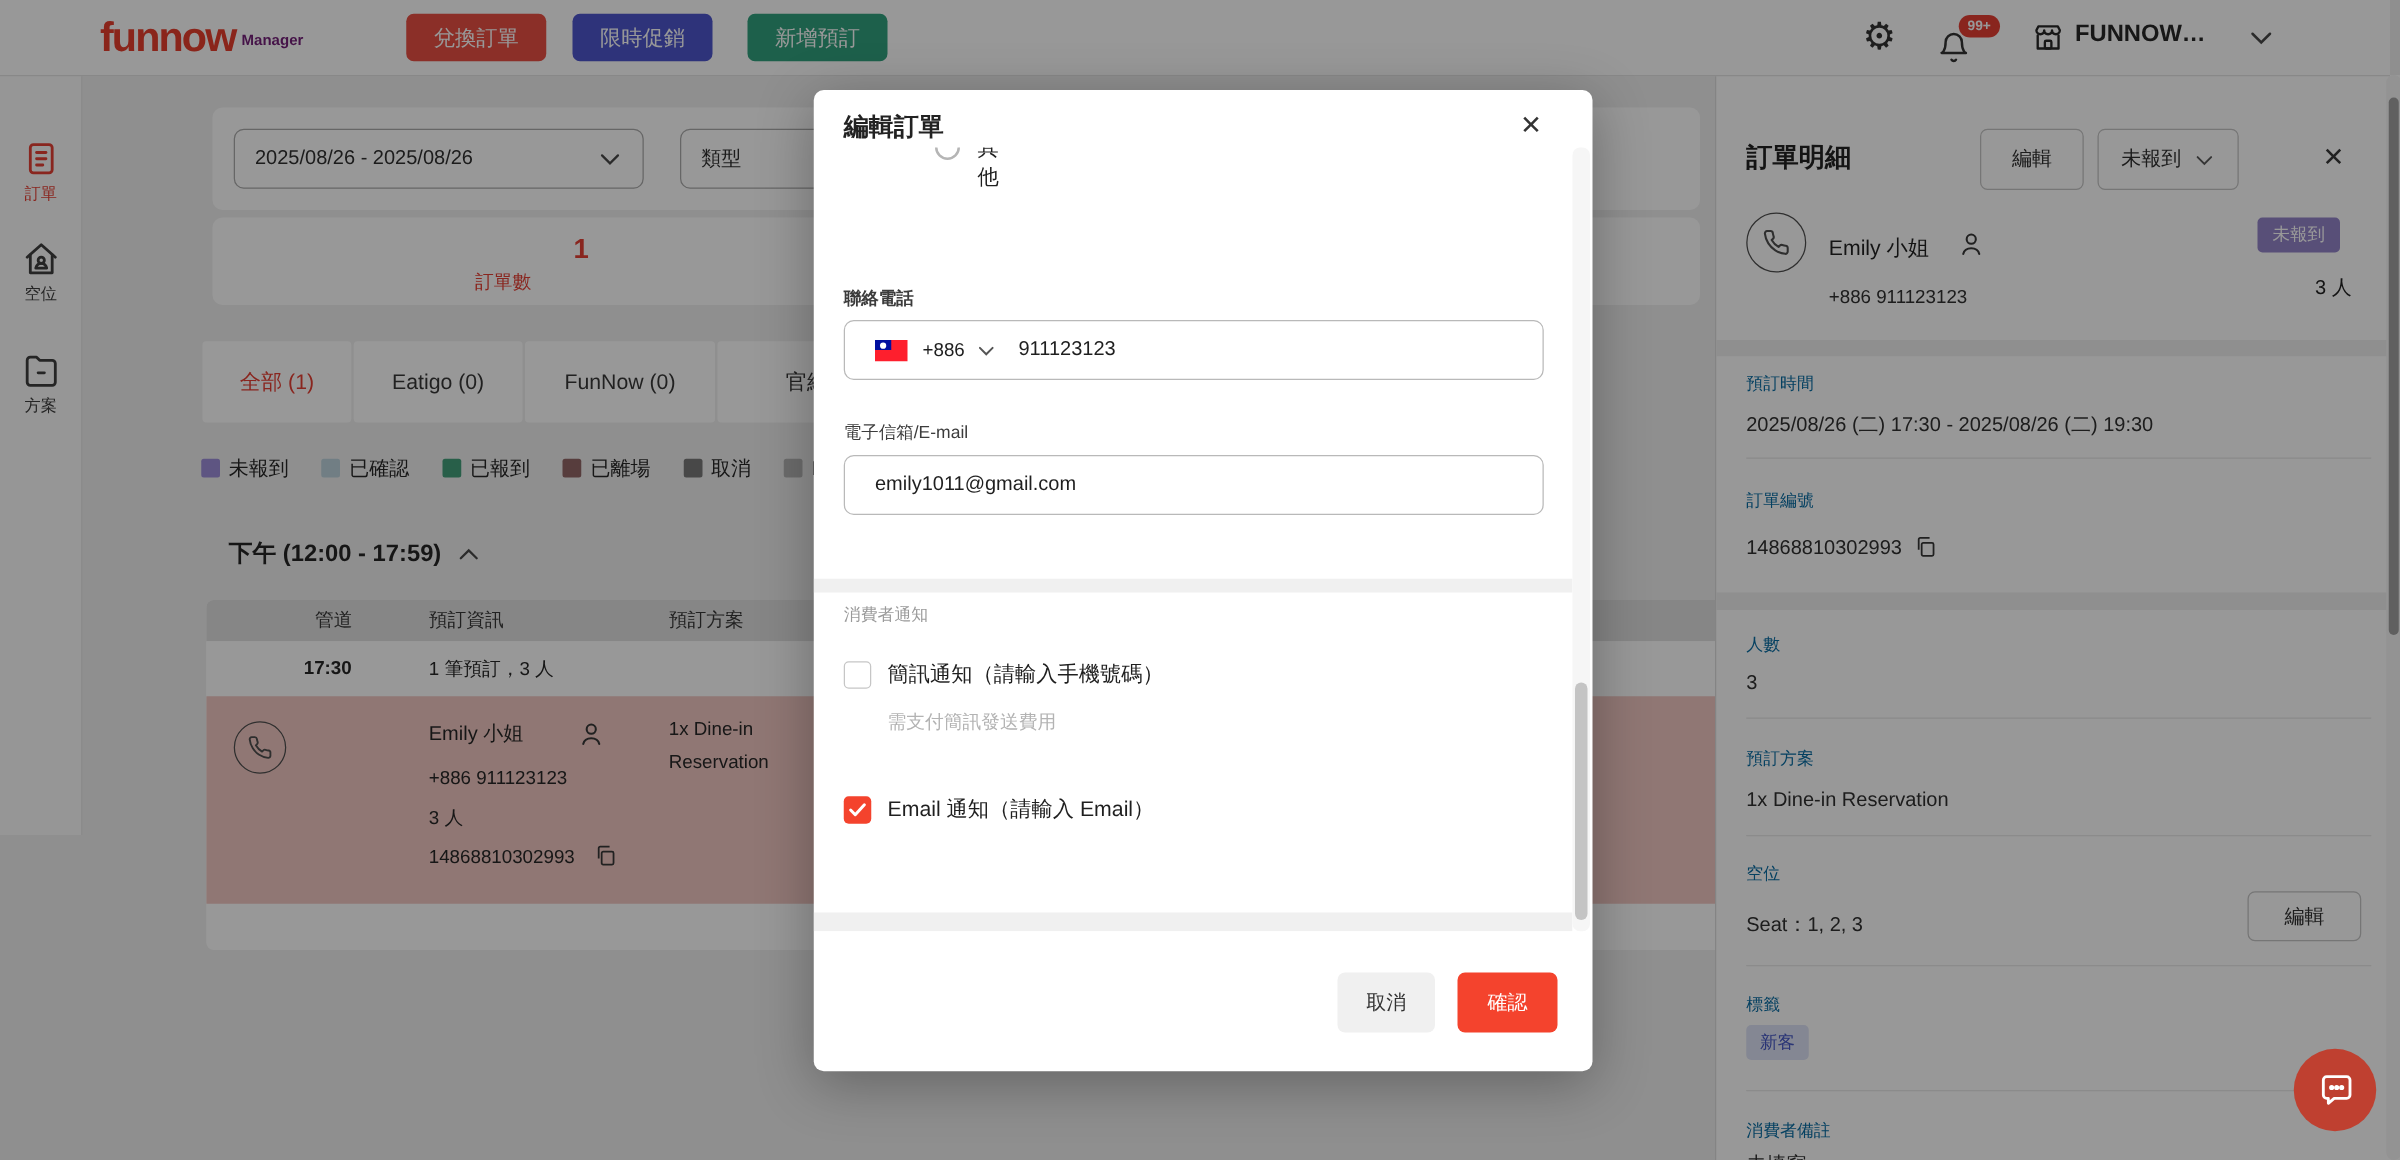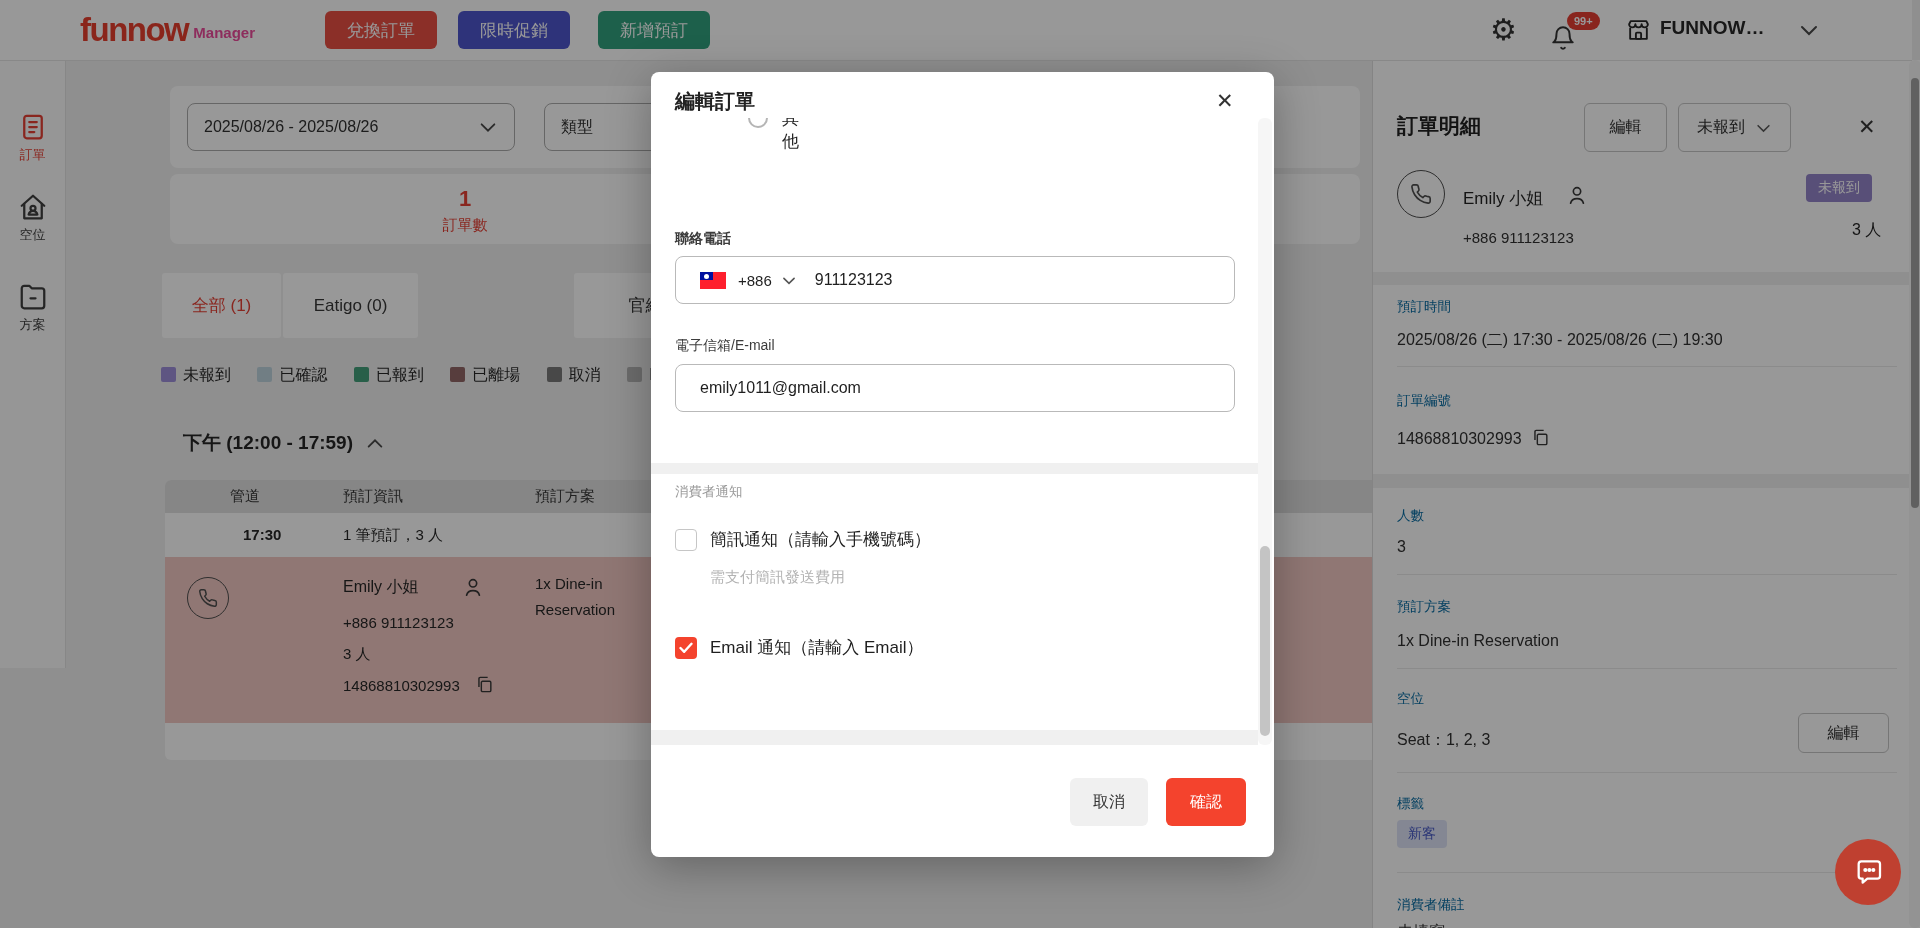--- a/index.html
+++ b/index.html
@@ -4,38 +4,38 @@
 <style>
   html,body{margin:0;padding:0;}
   body{font-family:"Liberation Sans","DejaVu Sans",sans-serif;background:#888;}
   #stage{position:relative;width:1920px;height:928px;overflow:hidden;background:#f0f0f0;}
   .abs{position:absolute;}
   .flex{display:flex;align-items:center;}
 
   
   #header{left:0;top:0;width:1912px;height:60px;background:#fff;border-bottom:1px solid #e4e4e4;z-index:2;}
   .logo-main{font-size:33px;font-weight:800;color:#e73a28;letter-spacing:-1.5px;}
-  .logo-suffix{font-size:15px;font-weight:700;color:#ec4899;margin-left:5px;margin-top:4px;}
+  .logo-suffix{font-size:12px;font-weight:700;color:#701a75;margin-left:5px;margin-top:4px;}
   .hbtn{height:38px;border:none;border-radius:6px;color:#fff;font-size:17px;padding:0 22px;font-family:inherit;}
   .gear{font-size:30px;color:#2e2e2e;line-height:1;}
   .badge99{background:#e5392e;color:#fff;font-size:11px;font-weight:700;border-radius:11px;padding:3px 7px;}
   .account-name{font-size:19px;font-weight:600;color:#222;}
 
   
   #sidebar{left:0;top:60px;width:65px;height:608px;background:#fbfbfb;border-right:1px solid #e2e2e2;z-index:1;}
   .side-item{width:65px;text-align:center;}
   .side-label{font-size:13px;margin-top:4px;}
   .side-active{color:#e63b2f;}
   .side-idle{color:#3a3a3a;}
 
   
   .card{background:#fff;border-radius:8px;}
   .select-box{background:#fff;border:1px solid #a9a9a9;border-radius:8px;height:48px;display:flex;align-items:center;padding:0 16px;font-size:16px;color:#2b2b2b;box-sizing:border-box;}
   .stat-num{font-size:22px;font-weight:700;color:#e63b2f;text-align:center;}
-  .stat-label{font-size:15px;color:#e63b2f;text-align:center;margin-top:4px;}
+  .stat-label{font-size:15px;color:#e63b2f;margin-top:4px;}
   .tab{height:65px;background:#fff;display:flex;align-items:center;justify-content:center;font-size:17px;color:#333;border-radius:3px;}
   .tab.active{color:#e63b2f;}
   .lg-sq{width:15px;height:15px;border-radius:2px;display:inline-block;margin-right:7px;vertical-align:-2px;}
   .lg-label{font-size:16px;color:#222;margin-right:22px;}
   .time-head{font-size:19px;font-weight:600;color:#1f1f1f;}
   .thead{background:#e0e0e0;font-size:15px;color:#333;}
   .cell-time{font-size:15px;font-weight:700;color:#222;}
   .cell-txt{font-size:15px;color:#222;}
   .pinkrow{background:#f2c7c1;}
   .circle-icon{width:42px;height:42px;border-radius:50%;border:1.5px solid #4a4a4a;display:flex;align-items:center;justify-content:center;box-sizing:border-box;}
@@ -161,20 +161,21 @@
     <div class="card abs" style="left:105px;top:114px;width:1190px;height:70px;">
       <div class="abs" style="left:210px;top:12px;width:170px;">
         <div class="stat-num">1</div>
         <div class="stat-label">訂單數</div>
       </div>
     </div>
 
     <div class="abs" style="left:97px;top:213px;width:1200px;height:65px;">
       <div class="tab abs active" style="left:0;width:119px;">全部 (1)</div>
       <div class="tab abs" style="left:121px;width:135px;">Eatigo (0)</div>
+      <div class="tab abs" style="left:258px;width:152px;">FunNow (0)</div>
       <div class="tab abs" style="left:412px;width:160px;">官網預</div>
     </div>
 
     <div class="abs" style="left:96px;top:305px;width:1200px;height:24px;white-space:nowrap;">
       <span class="lg-sq" style="background:#9b8cd9;"></span><span class="lg-label">未報到</span>
       <span class="lg-sq" style="background:#bcd3dd;"></span><span class="lg-label">已確認</span>
       <span class="lg-sq" style="background:#3f9d77;"></span><span class="lg-label">已報到</span>
       <span class="lg-sq" style="background:#8f6262;"></span><span class="lg-label">已離場</span>
       <span class="lg-sq" style="background:#757575;"></span><span class="lg-label">取消</span>
       <span class="lg-sq" style="background:#b3b3b3;"></span><span class="lg-label">No Sh</span>
@@ -184,21 +185,21 @@
       <span class="time-head">下午 (12:00 - 17:59)</span>
       <span style="margin-left:12px;">
         <svg width="20" height="14" viewBox="0 0 22 14" fill="none" stroke="#444" stroke-width="2" stroke-linecap="round">
             <polyline points="4,11 11,4 18,11"></polyline>
           </svg>
       </span>
     </div>
 
     <div class="card abs" style="left:100px;top:420px;width:1255px;height:280px;overflow:hidden;border-radius:6px;">
       <div class="thead abs flex" style="left:0;top:0;width:1255px;height:33px;">
-        <span class="abs" style="left:65px;">管道</span>
+        <span class="abs" style="left:87px;">管道</span>
         <span class="abs" style="left:178px;">預訂資訊</span>
         <span class="abs" style="left:370px;">預訂方案</span>
       </div>
       <div class="abs" style="left:0;top:33px;width:1255px;height:44px;background:#fff;">
         <span class="cell-time abs" style="left:78px;top:13px;">17:30</span>
         <span class="cell-txt abs" style="left:178px;top:13px;">1 筆預訂，3 人</span>
       </div>
       <div class="pinkrow abs" style="left:0;top:77px;width:1255px;height:166px;">
         <div class="circle-icon abs" style="left:22px;top:20px;">
           <svg width="20" height="20" viewBox="0 0 24 24" fill="none" stroke="#4a4a4a" stroke-width="1.8" stroke-linecap="round" stroke-linejoin="round">

